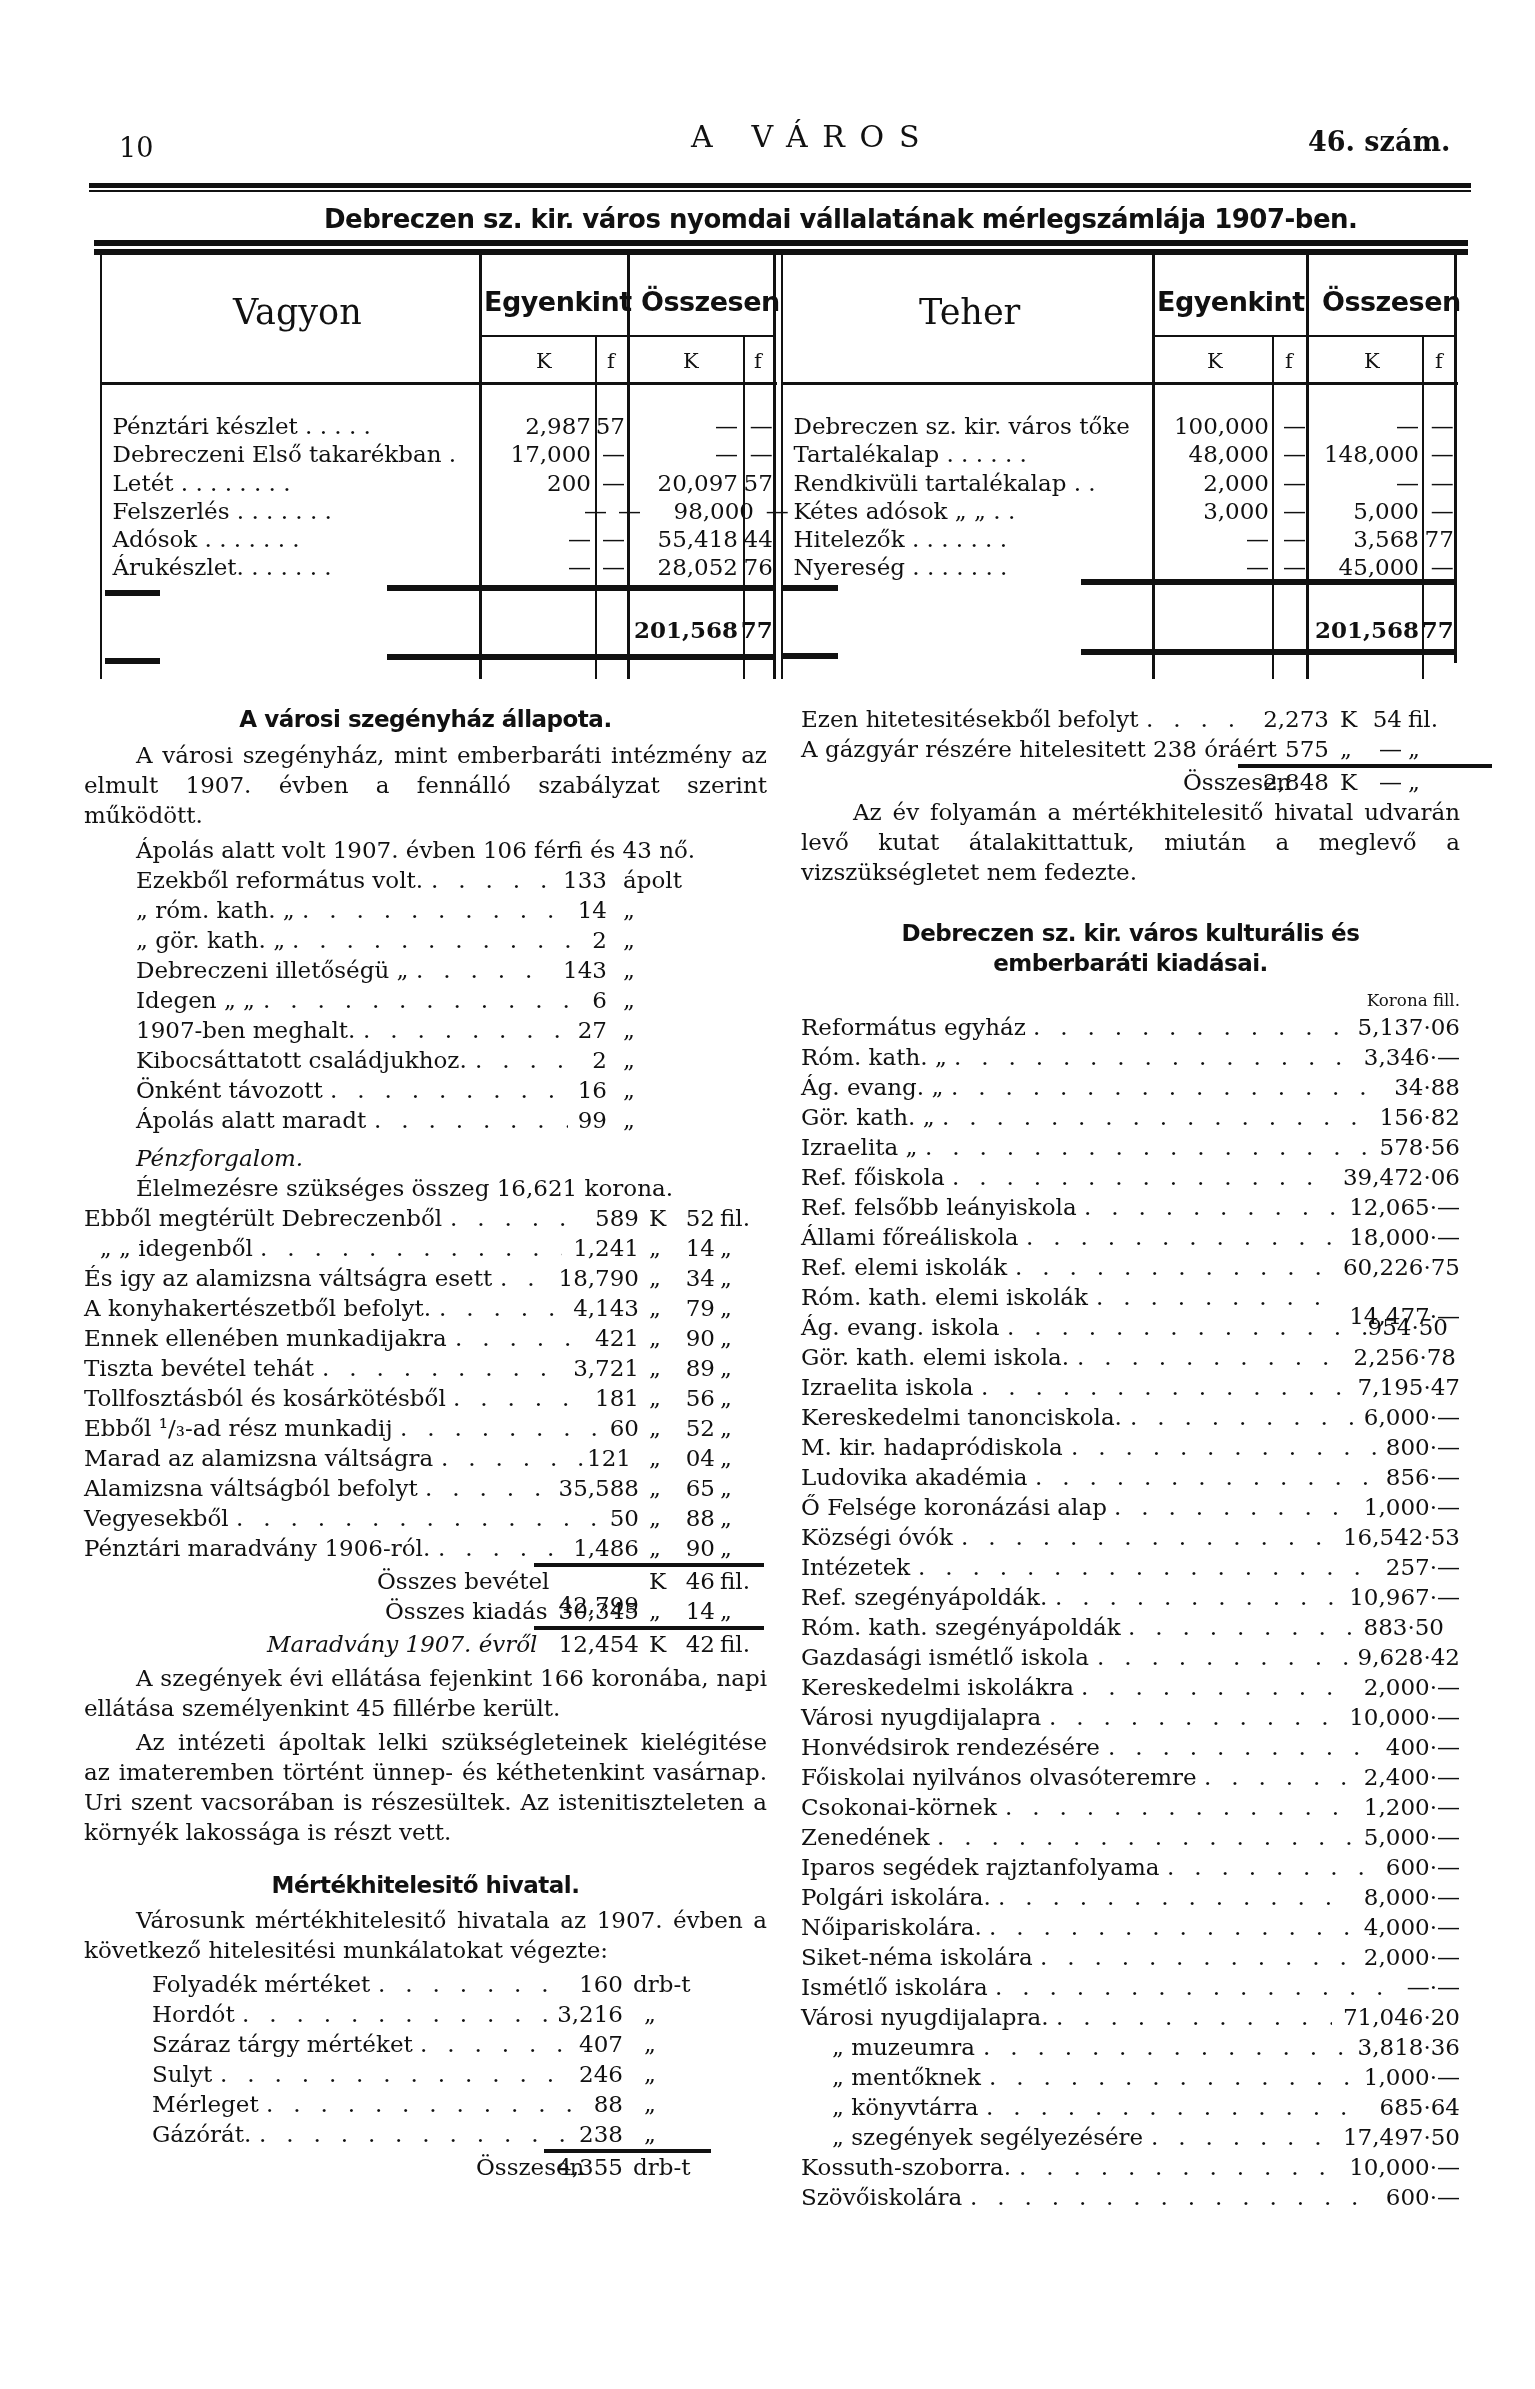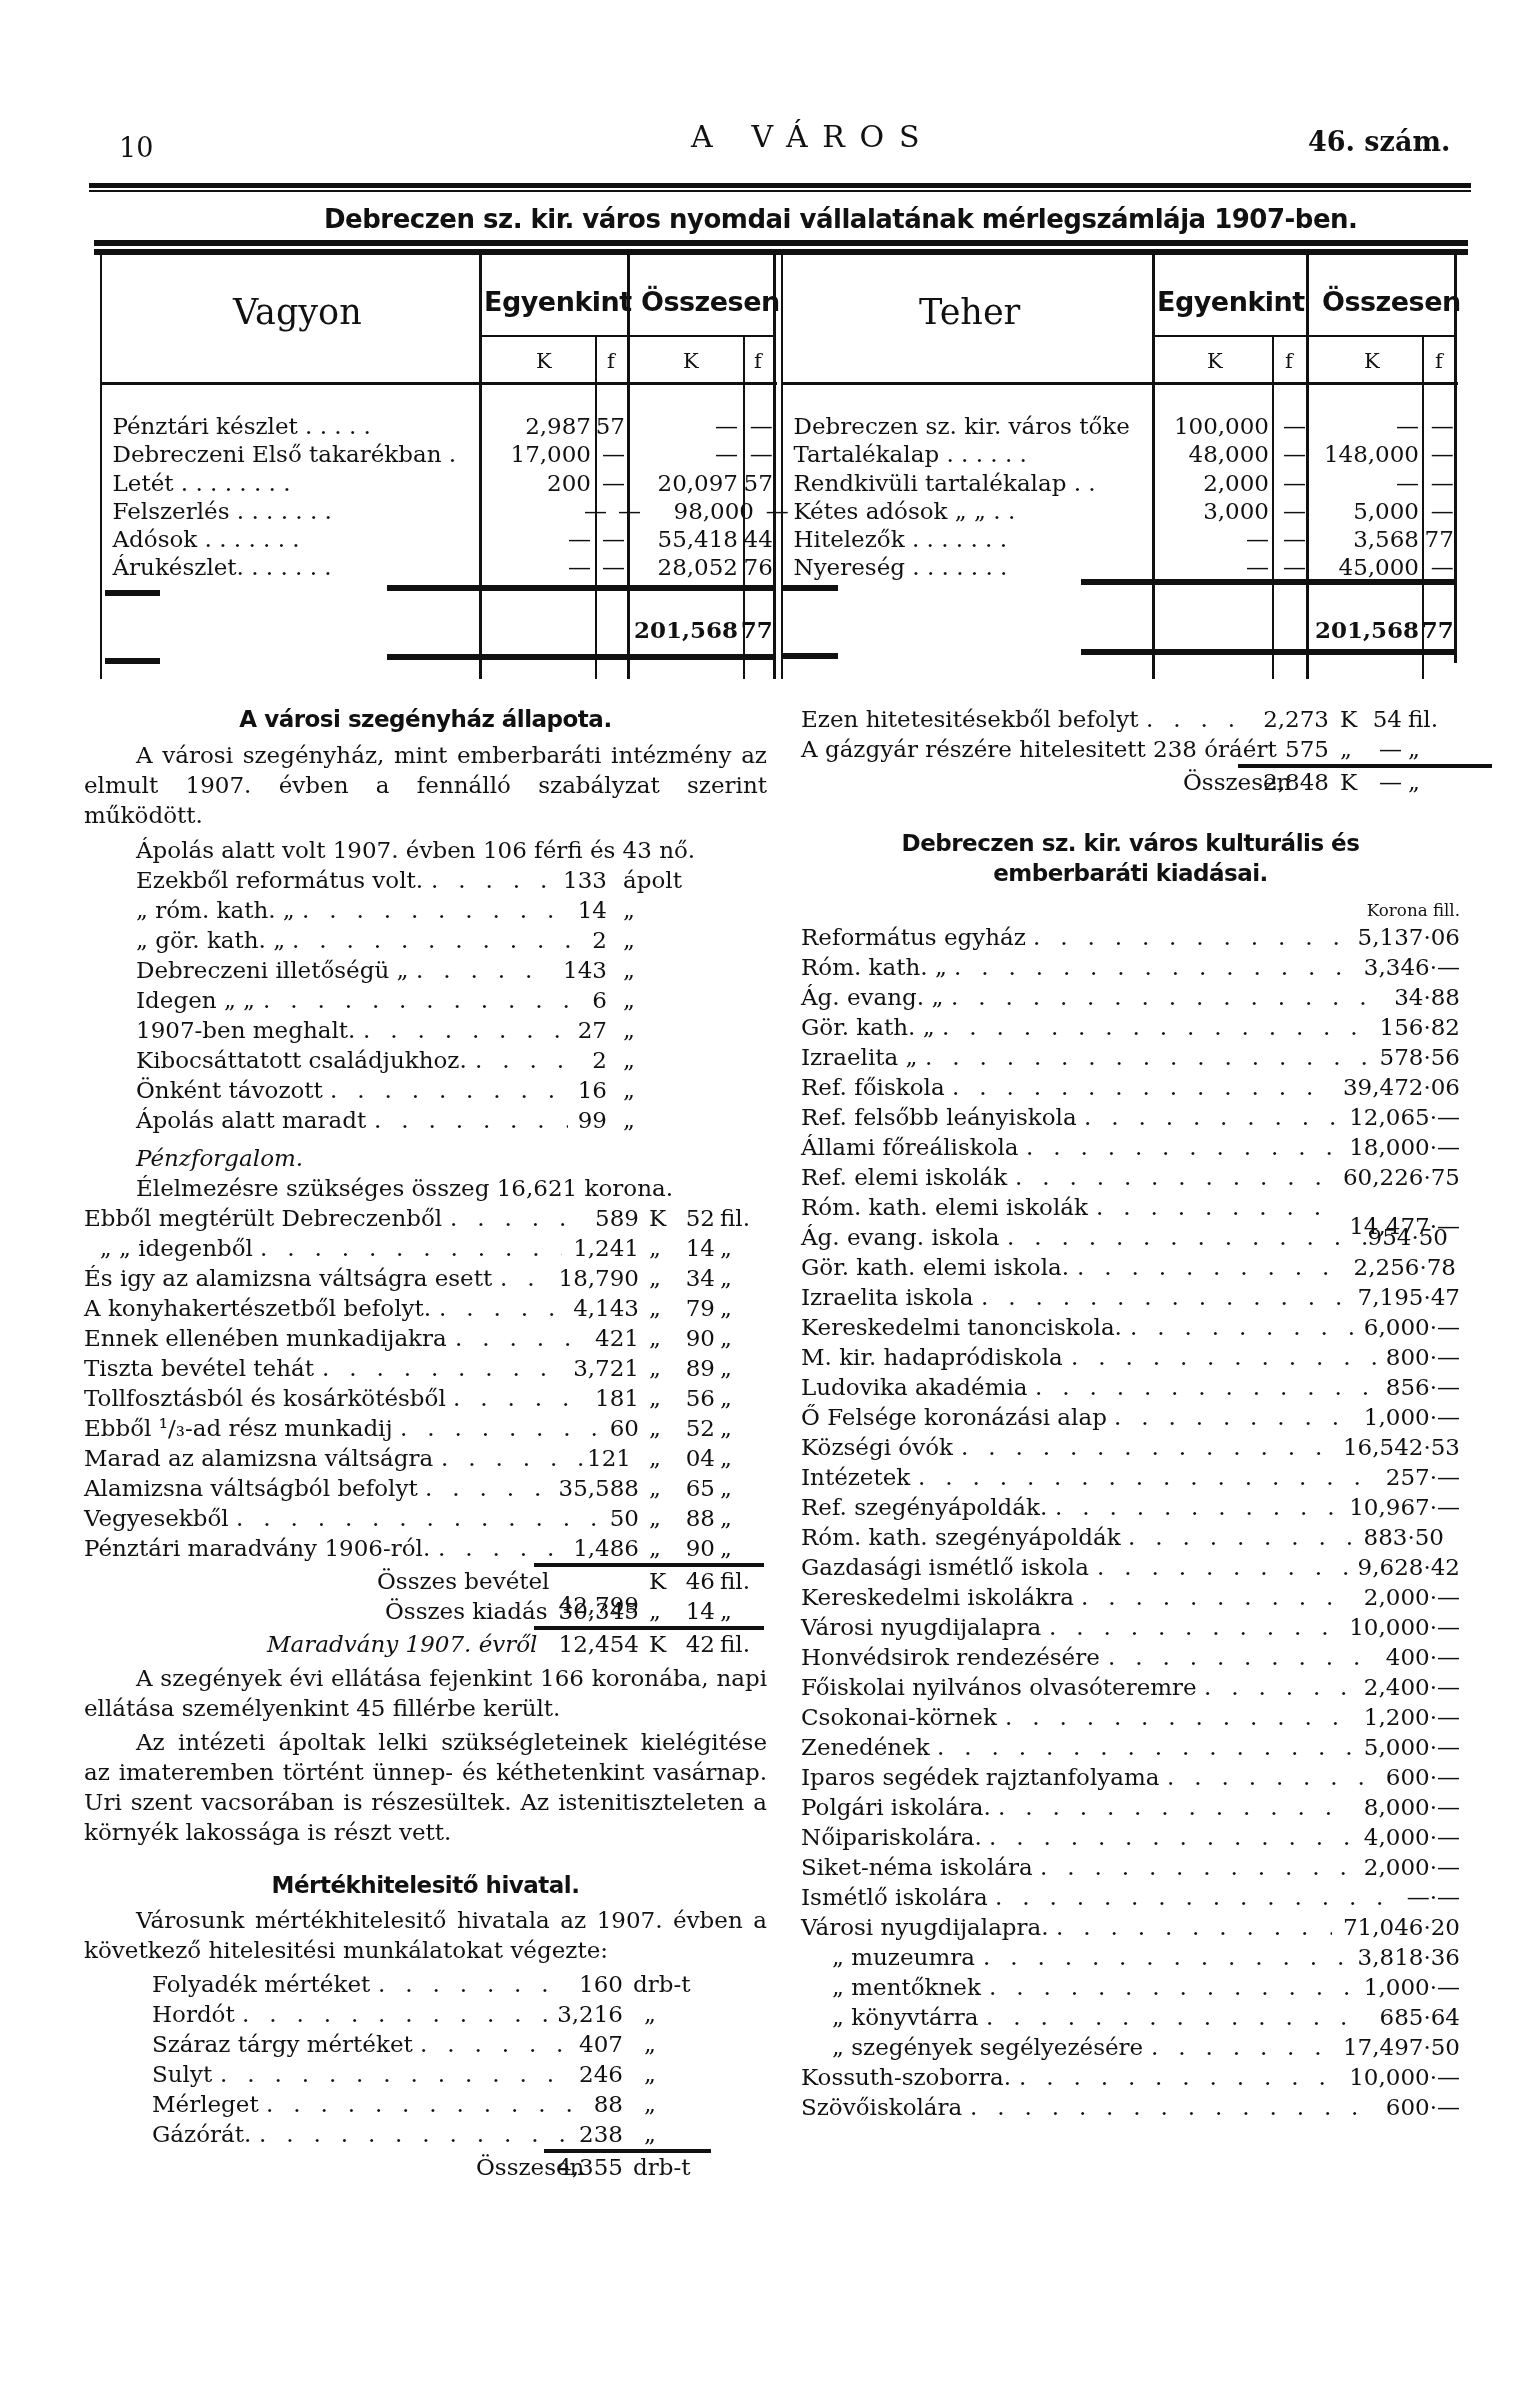--- a/index.html
+++ b/index.html
@@ -455,20 +455,21 @@
         <div class="ul" style="left:437px; top:0; width:254px;"></div>
       </div>
     <div class="lr">
         <span class="l" style="left:382px;">Összesen</span>
         <span class="v" style="right:131px;">2,848</span>
         <span class="u" style="left:539px;">K</span>
         <span class="v" style="right:58px;">—</span>
         <span class="u" style="left:607px;">„</span>
       </div>
   </div>
+  <div class="para">Az év folyamán a mértékhitelesitő hivatal udvarán levő kutat átalakittattuk, miután a meglevő a vizszükségletet nem fedezte.</div>
 
   <div class="h-sec" style="margin-top:31px; padding:0 31px;">Debreczen sz. kir. város kulturális és emberbaráti kiadásai.</div>
   <div style="text-align:right; font-size:16.7px; line-height:23px; margin-top:10.5px;">Korona fill.</div>
 
   <div style="width:659px;">
     <div class="lr">
         <span class="l">Református egyház</span>
         <span class="v" style="right:0;">5,137·06</span>
         <span class="dots" style="left: 232px; width: 314px; overflow: hidden;">. . . . . . . . . . . . . . . . . . . . </span>
       </div>

